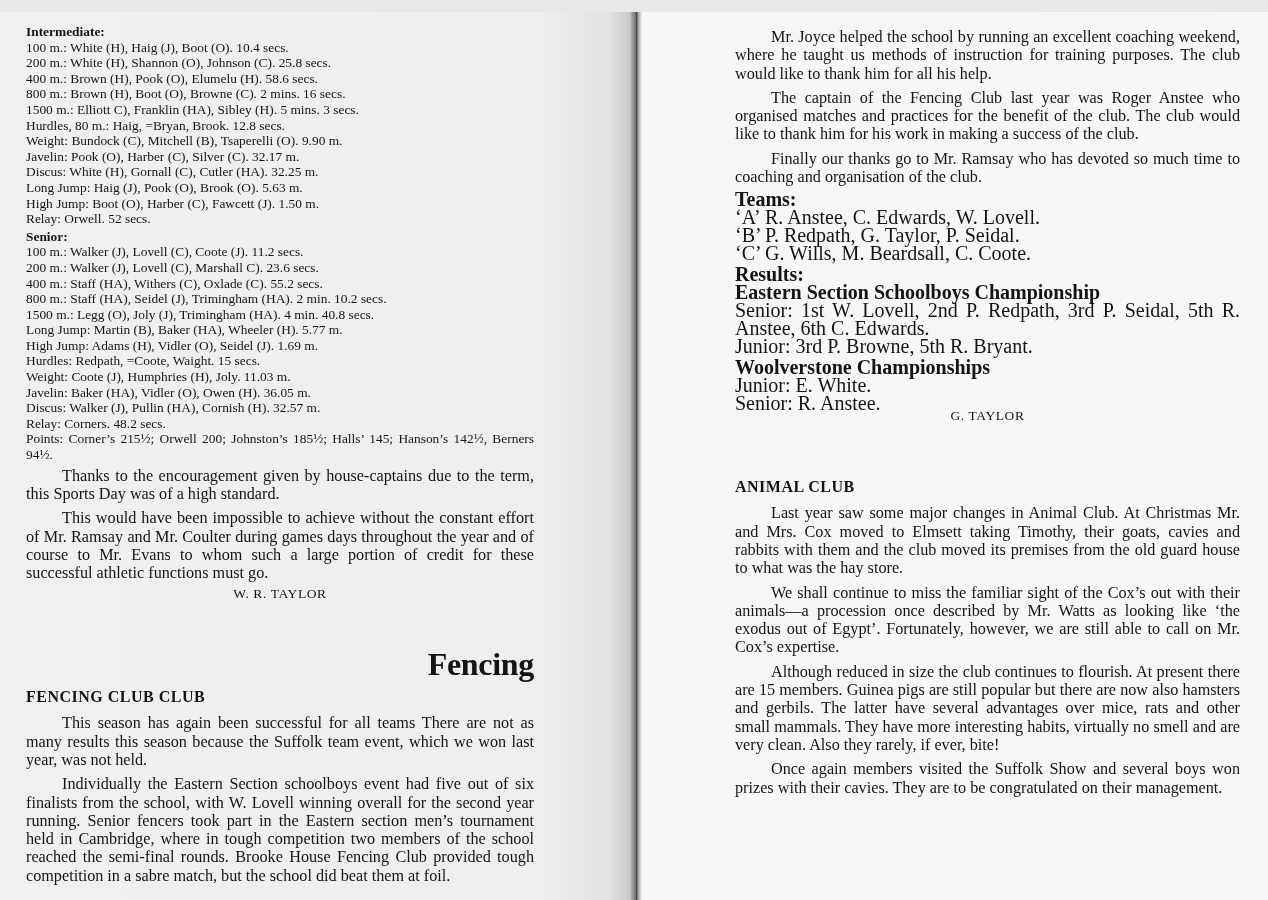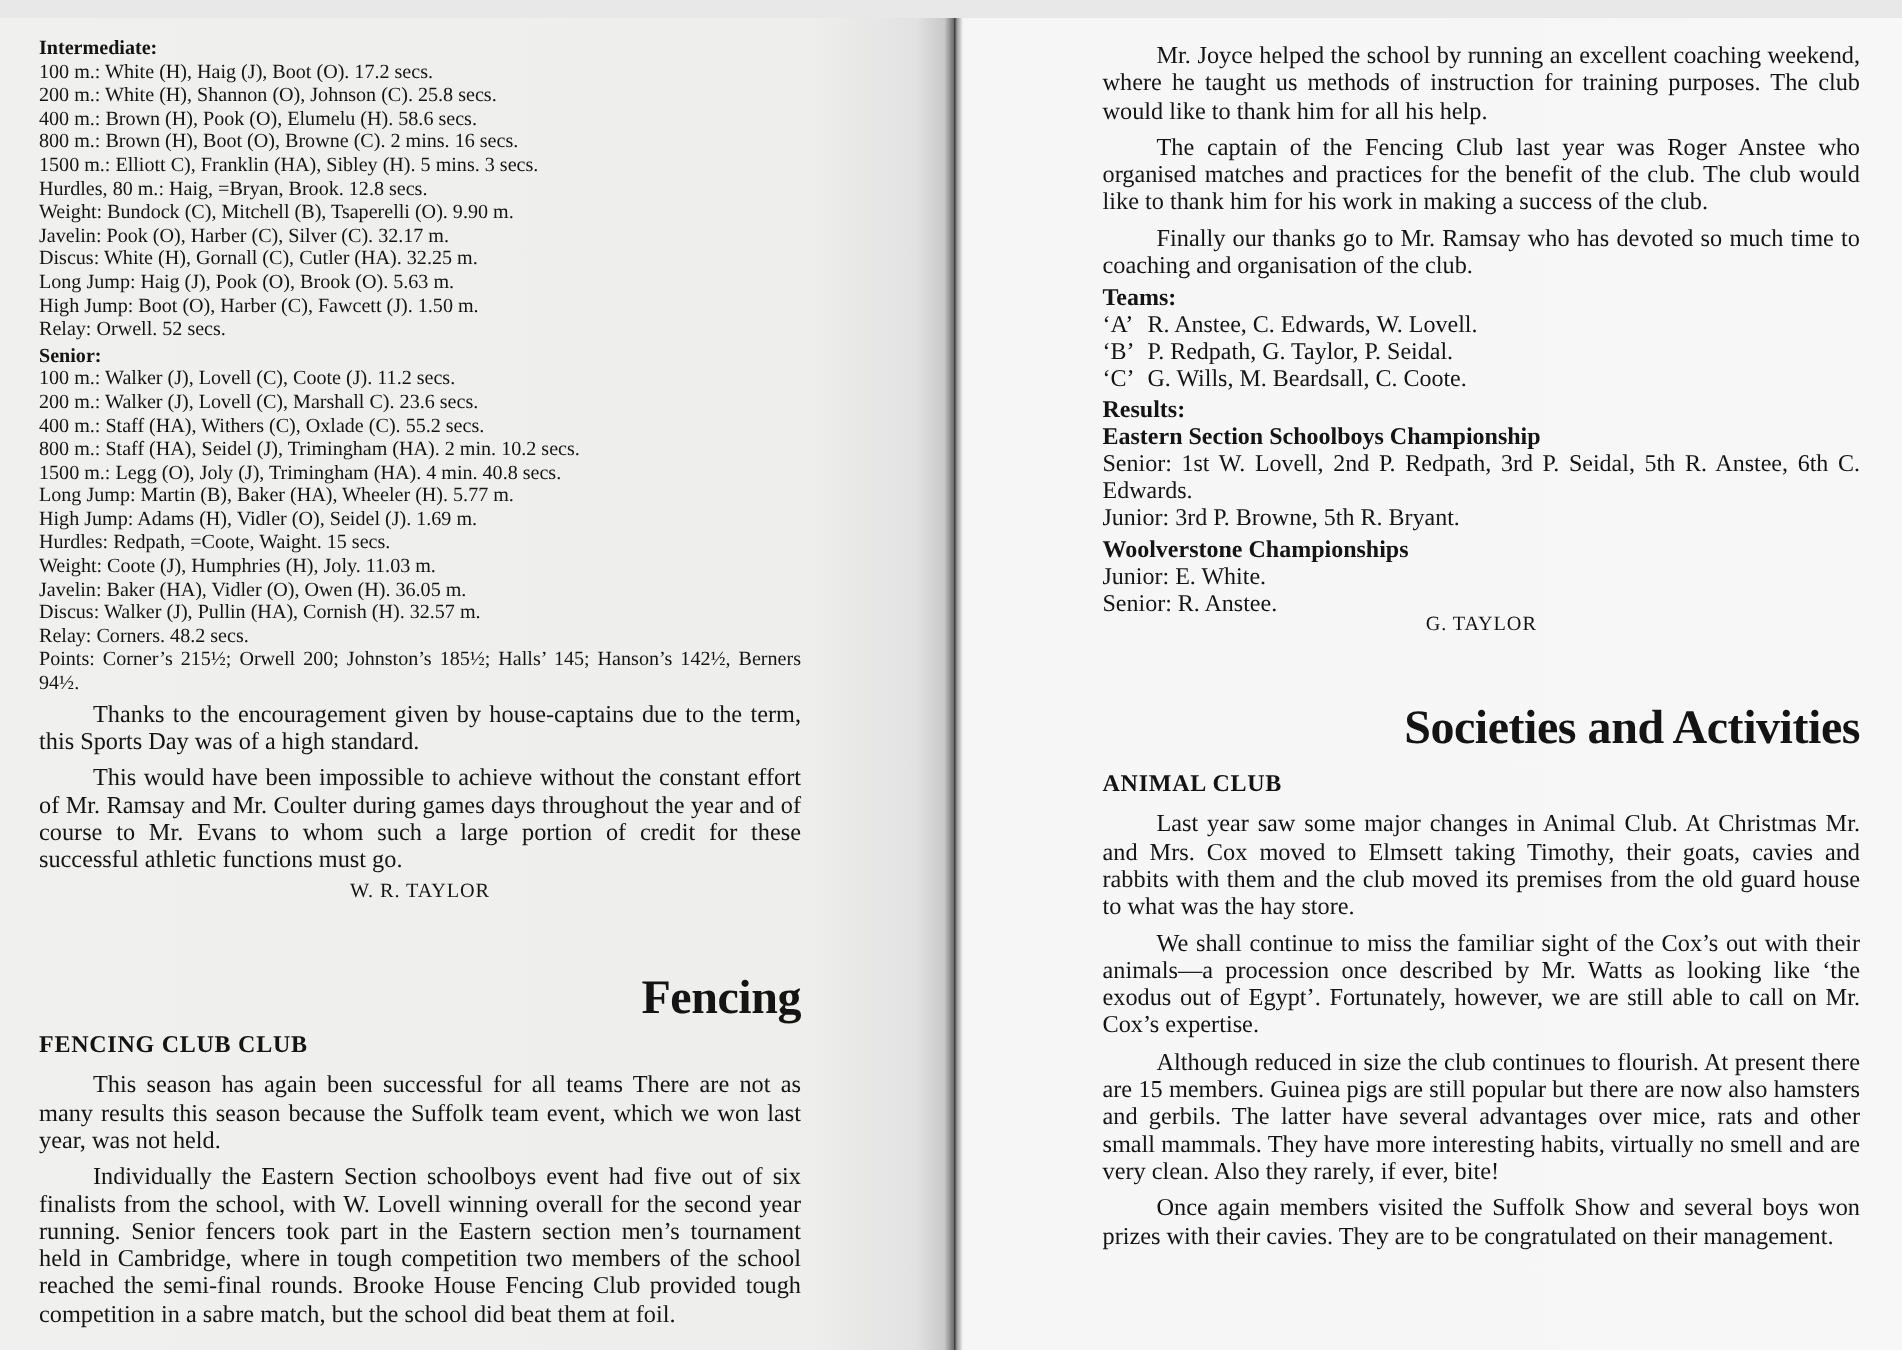--- a/index.html
+++ b/index.html
@@ -35,34 +35,34 @@
   .sig {
     text-align: center; font-size: 13.5px; letter-spacing: 0.6px; margin-top: 4px;
   }
   .section-title {
     text-align: right; font-weight: bold; font-size: 32px; line-height: 36px;
     letter-spacing: -0.3px;
   }
   .subhead {
     font-weight: bold; font-size: 16px; letter-spacing: 0.5px; margin: 0;
   }
-  .rlist { font-size: 16px; line-height: 18px; }
+  .rlist { font-size: 20px; line-height: 18px; }
   .rlist .lbl { font-weight: bold; }
   .team { display: flex; }
   .team .tk { width: 30px; flex: none; }
   .pnum { position: absolute; font-size: 12px; color: #333; }
 </style>
 </head>
 <body>
 
 <div class="page page-left">
   <div class="col-left">
     <div class="results">
       <div class="sub">Intermediate:</div>
-      <div class="row">100 m.: White (H), Haig (J), Boot (O). 17.2 secs.</div>
+      <div class="row">100 m.: White (H), Haig (J), Boot (O). 10.4 secs.</div>
       <div class="row">200 m.: White (H), Shannon (O), Johnson (C). 25.8 secs.</div>
       <div class="row">400 m.: Brown (H), Pook (O), Elumelu (H). 58.6 secs.</div>
       <div class="row">800 m.: Brown (H), Boot (O), Browne (C). 2 mins. 16 secs.</div>
       <div class="row">1500 m.: Elliott C), Franklin (HA), Sibley (H). 5 mins. 3 secs.</div>
       <div class="row">Hurdles, 80 m.: Haig, =Bryan, Brook. 12.8 secs.</div>
       <div class="row">Weight: Bundock (C), Mitchell (B), Tsaperelli (O). 9.90 m.</div>
       <div class="row">Javelin: Pook (O), Harber (C), Silver (C). 32.17 m.</div>
       <div class="row">Discus: White (H), Gornall (C), Cutler (HA). 32.25 m.</div>
       <div class="row">Long Jump: Haig (J), Pook (O), Brook (O). 5.63 m.</div>
       <div class="row">High Jump: Boot (O), Harber (C), Fawcett (J). 1.50 m.</div>
@@ -128,21 +128,20 @@
       <div class="lbl">Eastern Section Schoolboys Championship</div>
       <div style="text-align:justify">Senior: 1st W. Lovell, 2nd P. Redpath, 3rd P. Seidal, 5th R. Anstee, 6th C. Edwards.</div>
       <div>Junior: 3rd P. Browne, 5th R. Bryant.</div>
       <div class="lbl" style="margin-top:3px">Woolverstone Championships</div>
       <div>Junior: E. White.</div>
       <div>Senior: R. Anstee.</div>
     </div>
     <div class="sig" style="margin-top:-4px">G. TAYLOR</div>
 
     <div style="height:42px"></div>
-    <div class="section-title">Societies and Activities</div>
     <div style="height:12px"></div>
     <div class="subhead">ANIMAL CLUB</div>
     <div style="height:8px"></div>
     <p class="para">Last year saw some major changes in Animal Club. At Christmas Mr. and Mrs. Cox moved to Elmsett taking Timothy, their goats, cavies and rabbits with them and the club moved its premises from the old guard house to what was the hay store.</p>
     <div class="gap"></div>
     <p class="para">We shall continue to miss the familiar sight of the Cox’s out with their animals—a procession once described by Mr. Watts as looking like ‘the exodus out of Egypt’. Fortunately, however, we are still able to call on Mr. Cox’s expertise.</p>
     <div class="gap"></div>
     <p class="para">Although reduced in size the club continues to flourish. At present there are 15 members. Guinea pigs are still popular but there are now also hamsters and gerbils. The latter have several advantages over mice, rats and other small mammals. They have more interesting habits, virtually no smell and are very clean. Also they rarely, if ever, bite!</p>
     <div class="gap"></div>
     <p class="para">Once again members visited the Suffolk Show and several boys won prizes with their cavies. They are to be congratulated on their management.</p>

